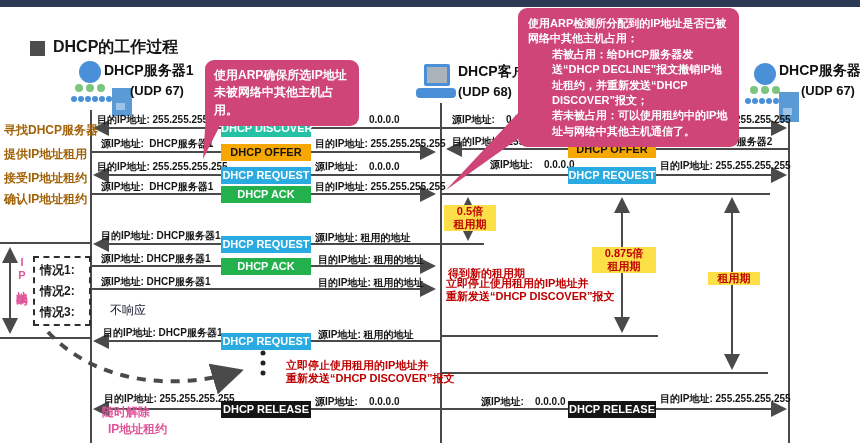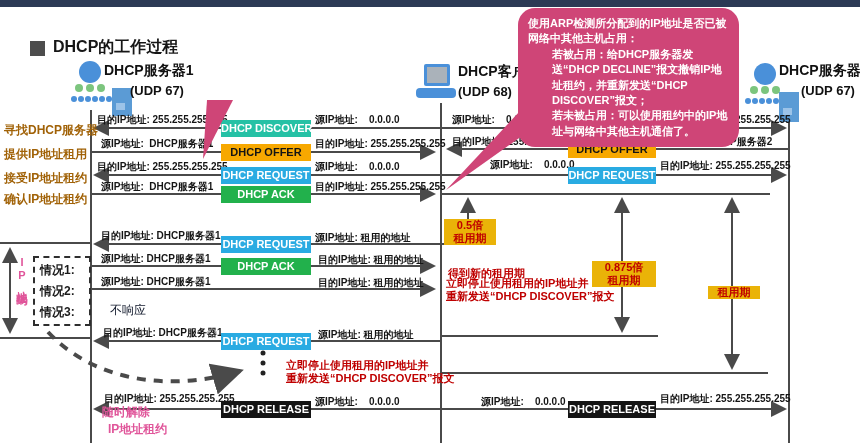--- a/index.html
+++ b/index.html
@@ -13,27 +13,27 @@
   .actor-name{font-size:14px;font-weight:bold;color:#111;}
   .actor-port{font-size:13px;font-weight:bold;color:#111;}
   .lbl{font-size:10px;line-height:12px;font-weight:bold;color:#151515;}
   .box{position:absolute;width:90px;height:17px;font-size:11px;line-height:17px;font-weight:bold;
        color:#fff;text-align:center;white-space:nowrap;z-index:3;}
   .box.offer,.box.nack{color:#141414;}
   .stage-lbl{font-size:12px;font-weight:bold;color:#a16207;}
   .pink{font-size:12px;font-weight:bold;color:#e0559a;}
   .red{font-size:11px;line-height:13px;font-weight:bold;color:#bf0000;}
   .mark{position:absolute;font-size:11px;line-height:13px;font-weight:bold;color:#bf0000;
-        background:#eab308;text-align:center;z-index:2;padding:0 2px;margin-top:14px;}
+        background:#fde047;text-align:center;z-index:2;padding:0 2px;}
   .noresp{font-size:12px;font-weight:normal;color:#0f172a;}
   .case-box{position:absolute;left:33px;top:256px;width:54px;height:66px;border:2px dashed #2e2e2e;}
   .case-item{font-size:12px;font-weight:bold;color:#1a1a1a;}
   .vert-lbl{position:absolute;left:14px;top:256px;height:86px;writing-mode:vertical-rl;
             text-orientation:upright;font-size:11px;font-weight:bold;color:#e0559a;letter-spacing:1px;}
-  .callout{position:absolute;background:#cf4577;color:#fff;border-radius:17px;font-weight:bold;z-index:5;}
+  .callout{position:absolute;background:#cf4577;color:#fff;border-radius:9px;font-weight:bold;z-index:5;}
   #co1{left:205px;top:60px;width:136px;padding:7px 9px;font-size:12px;line-height:1.45;}
   #co2{left:518px;top:8px;width:201px;padding:8px 10px;font-size:11px;line-height:1.4;}
   .co2-p{margin:0 0 0 24px;}
   .tail-layer{z-index:4;}
   .z3{z-index:3;}
 </style>
 </head>
 <body>
 
 <div id="stage">
@@ -221,19 +221,22 @@
   <div class="abs pink" style="left:108px;top:421px;">IP地址租约</div>
 
   <div class="abs lbl" style="left:104px;top:393px;">目的IP地址: 255.255.255.255</div>
   <div class="box" style="left:221px;top:401px;background:#141414;">DHCP RELEASE</div>
   <div class="abs lbl" style="left:315px;top:396px;">源IP地址:    0.0.0.0</div>
 
   <div class="abs lbl" style="left:481px;top:396px;">源IP地址:    0.0.0.0</div>
   <div class="box" style="left:568px;top:401px;width:88px;background:#141414;">DHCP RELEASE</div>
   <div class="abs lbl" style="left:660px;top:393px;">目的IP地址: 255.255.255.255</div>
 
+  <div class="callout" id="co1">
+    <div>使用ARP确保所选IP地址未被网络中其他主机占用。</div>
+  </div>
   <div class="callout" id="co2">
     <div>使用ARP检测所分配到的IP地址是否已被网络中其他主机占用：</div>
     <div class="co2-p">若被占用：给DHCP服务器发送“DHCP DECLINE”报文撤销IP地址租约，并重新发送“DHCP DISCOVER”报文；</div>
     <div class="co2-p">若未被占用：可以使用租约中的IP地址与网络中其他主机通信了。</div>
   </div>
 
 </div>
 
 </body></html>

